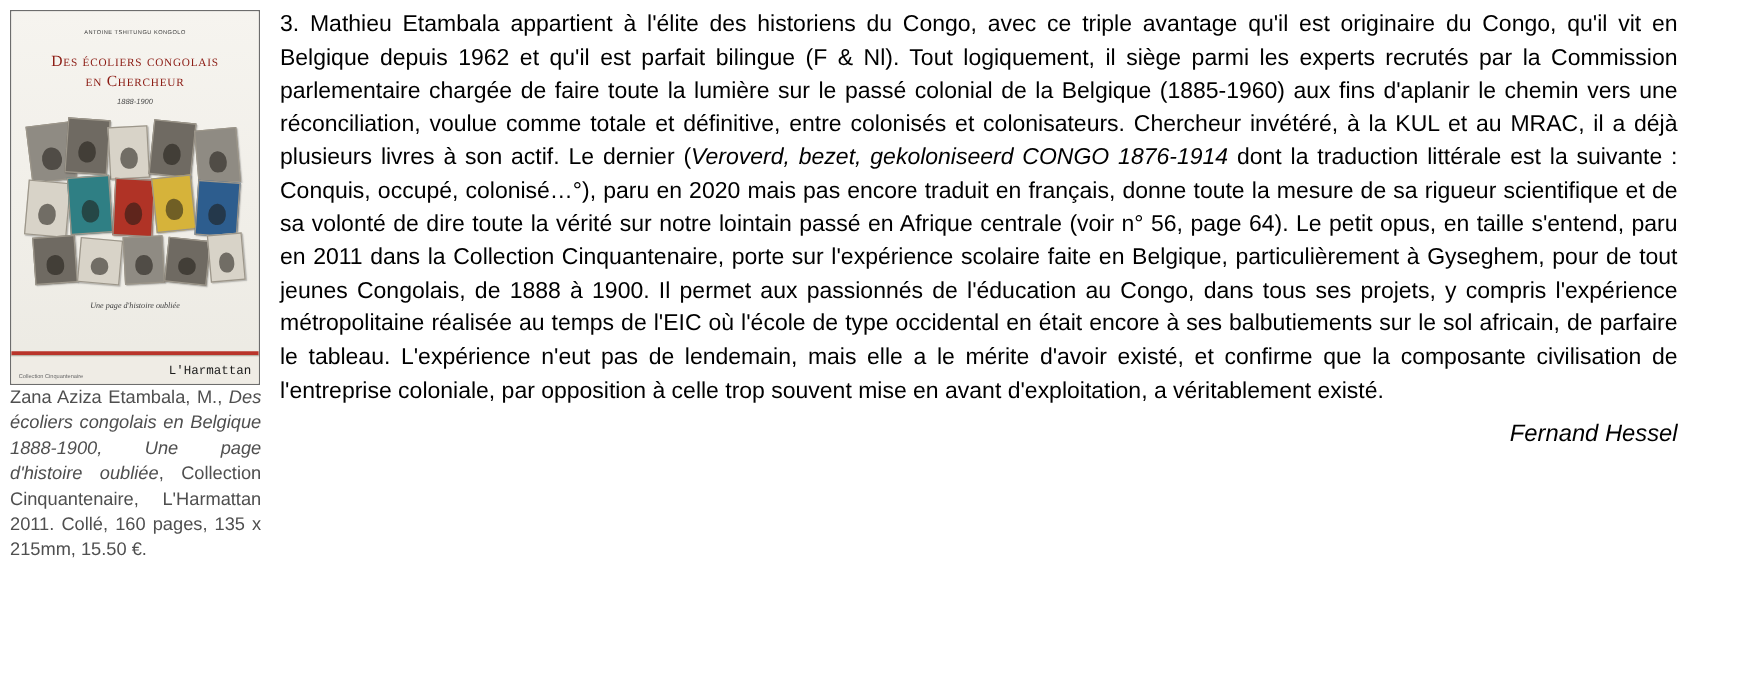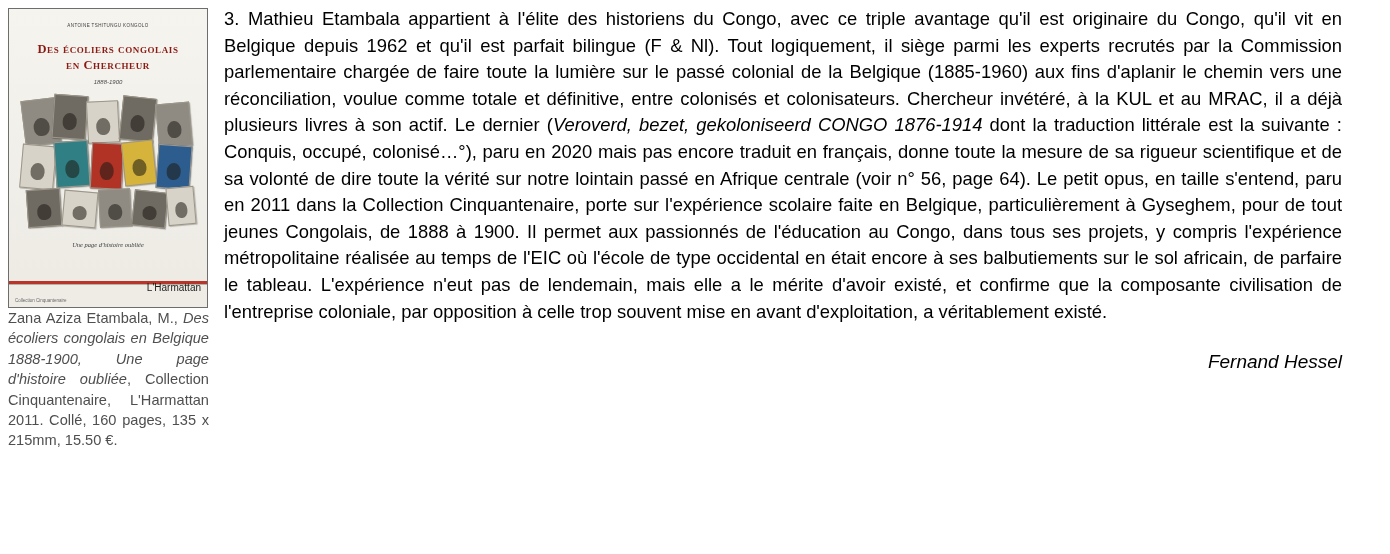--- a/index.html
+++ b/index.html
@@ -56,21 +56,20 @@
     top: 32px;
     left: 0;
     width: 100%;
     text-align: center;
     font-family: "Liberation Serif", serif;
     font-variant: small-caps;
     font-size: 12.5px;
     line-height: 16px;
     letter-spacing: .6px;
     color: #8b1a12;
-    font-weight: bold;
   }
   .cover-dates {
     position: absolute;
     top: 70px;
     left: 0;
     width: 100%;
     text-align: center;
     font-size: 6px;
     color: #4a4a4a;
     font-style: italic;
@@ -127,22 +126,22 @@
   .cover-footer .pub-left {
     position: absolute;
     left: 6px;
     bottom: 4px;
     font-size: 4.5px;
     color: #6a6a6a;
   }
   .cover-footer .pub-right {
     position: absolute;
     right: 6px;
-    bottom: 14px;
-    font-family: Liberation Sans, sans-serif;
+    bottom: 4px;
+    font-family: Liberation Mono, monospace;
     font-size: 10px;
     color: #1c1c1c;
   }
   .cover-bar {
     position: absolute;
     left: 0;
     bottom: 22px;
     width: 100%;
     height: 4px;
     background: #b9342a;
@@ -166,21 +165,21 @@
   }
   .body-text {
     font-size: 18.4px;
     line-height: 26.6px;
     text-align: justify;
     text-justify: inter-word;
     color: #000;
   }
   .body-text i { font-style: italic; }
   .signature {
-    margin-top: 26px;
+    margin-top: 12px;
     text-align: right;
     font-style: italic;
     font-size: 19px;
     color: #000;
   }
 </style>
 </head>
 <body>
 
 <div class="page">

